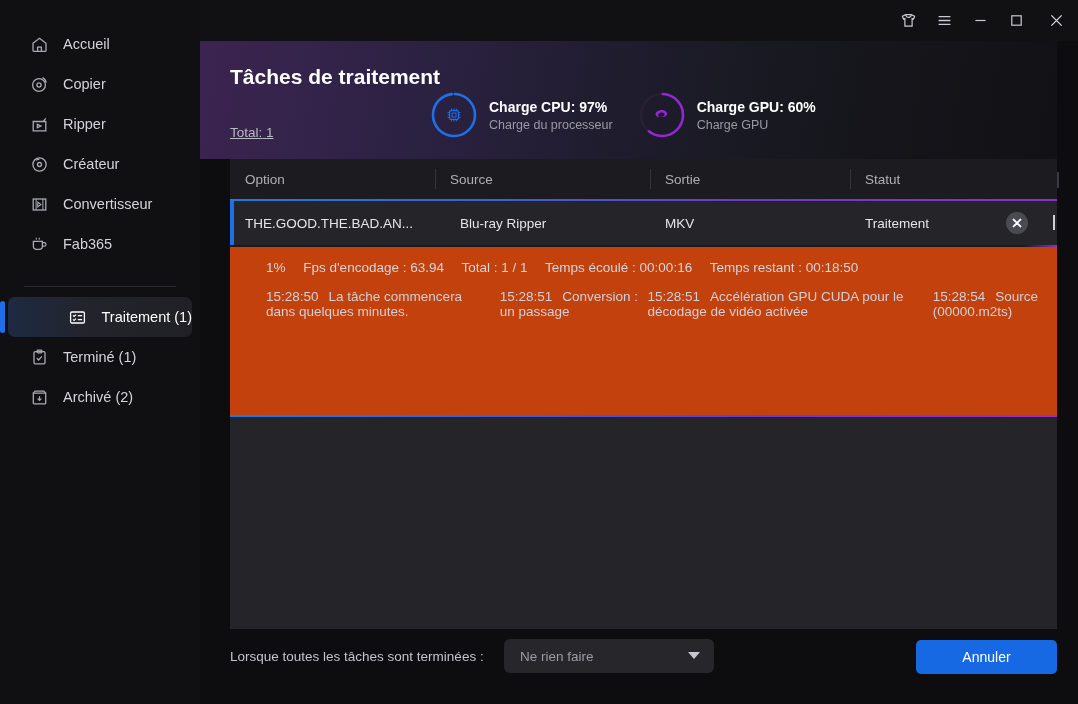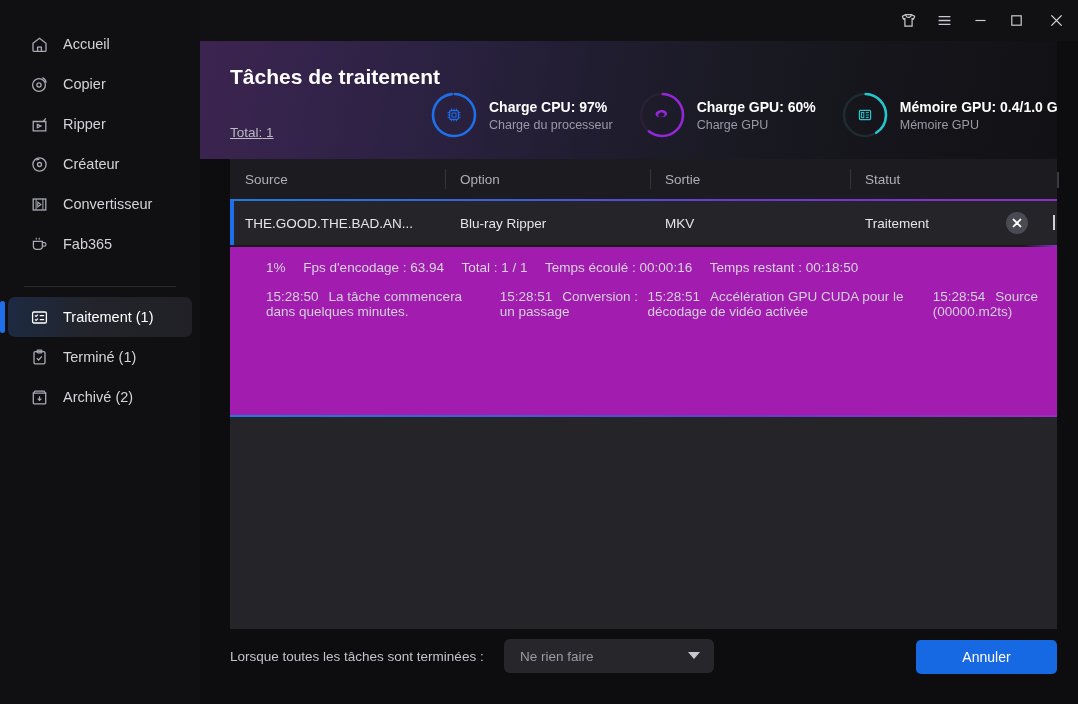--- a/index.html
+++ b/index.html
@@ -57,20 +57,21 @@
     display: flex; align-items: center; gap: 14px;
     height: 40px; margin: 0 8px 0 8px; padding-left: 22px;
     color: #d3d3d9; font-size: 14.5px; border-radius: 7px;
     cursor: default;
   }
   .nav-item .ico { width: 19px; height: 19px; flex: 0 0 auto; display:flex; align-items:center; justify-content:center; }
   .nav-item .ico svg { display:block; }
   .nav-item.active {
     background: linear-gradient(90deg,#1d2a42 0%,#23242b 45%,#202026 100%);
     color: #ffffff;
+    justify-content: flex-end;
   }
   .nav-item.active::before {
     content: ""; position: absolute; left: -8px; top: 4px; width: 5px; height: 32px;
     background: #1f6feb; border-radius: 3px;
   }
   .nav-gap { height: 16px; }
   .nav-sep { height: 1px; background: #2a2a31; margin: 6px 24px 10px 24px; }
 
   
   .main { position: absolute; left: 200px; top: 0; width: 878px; height: 704px; background: #0d0d10; }
@@ -121,21 +122,21 @@
   }
   .row-tick { position: absolute; left: 823px; top: 14px; width: 2px; height: 15px; background: #cfcfd6; }
   .prog-line-bot {
     position: absolute; left: 30px; top: 245px; width: 827px; height: 2px;
     background: linear-gradient(90deg,#1a1a1e 0%,#1a1a1e 96%,#8b2fc9 100%);
   }
 
   
   .logpanel {
     position: absolute; left: 30px; top: 247px; width: 827px; height: 382px;
-    background: #a21caf; overflow: hidden;
+    background: #c2410c; overflow: hidden;
   }
   .stats-line { margin: 13px 0 0 36px; font-size: 13.5px; color: #d5d5dc; }
   .stats-line span { margin-right: 14px; }
   .loglist { margin: 14px 0 0 36px; display: flex; flex-direction: row; gap: 8px; }
   .logline { font-size: 13.5px; color: #d0d0d8; }
   .logline .ts { margin-right: 10px; }
   .log-div {
     position: absolute; left: 0; top: 168px; width: 827px; height: 2px;
     background: linear-gradient(90deg,#1f7ae0 0%,#3f5ed6 32%,#6b39cf 64%,#9a2ec4 100%);
   }
@@ -346,49 +347,30 @@
                   <path d="M5.6 3.3c2.6-2 6.4-1.6 8.4.1 1.3 1.1 1.6 2.6.6 3.8-1.3 1.6-4.2 2.3-6.6 1.6 1.8.2 3.7-.5 4.4-1.6.6-1-.1-2.1-1.3-2.5-1.7-.6-3.8 0-4.6 1.3-.8 1.3-.2 2.9 1.3 3.7-2.6-.4-4.4-2.2-4.3-3.9.1-.9.6-1.7 2.1-2.5z" fill="#9326d6"></path>
                 </svg>
               </span>
           </div>
           <div class="g-txt">
             <div class="g-main">Charge GPU: 60%</div>
             <div class="g-sub">Charge GPU</div>
           </div>
         </div>
 
-        <div class="gauge">
-          <div class="ring">
-            <svg width="48" height="48" viewBox="0 0 48 48">
-              <circle cx="24" cy="24" r="21" fill="none" stroke="#1e2b31" stroke-width="2.6"></circle>
-              <circle cx="24" cy="24" r="21" fill="none" stroke="#25c7cf" stroke-width="2.6" stroke-dasharray="53 132" stroke-linecap="round" transform="rotate(-88 24 24)"></circle>
-            </svg>
-            <span class="gi">
-                <svg width="18" height="18" viewBox="0 0 18 18">
-                  <rect x="3.4" y="4.4" width="11.2" height="9.2" rx="1" fill="none" stroke="#25c7cf" stroke-width="1.2"></rect>
-                  <rect x="5.4" y="6.4" width="2.4" height="5.2" fill="none" stroke="#25c7cf" stroke-width="1"></rect>
-                  <path d="M9.8 6.6h3M9.8 9h3M9.8 11.4h3" stroke="#25c7cf" stroke-width="1"></path>
-                </svg>
-              </span>
-          </div>
-          <div class="g-txt">
-            <div class="g-main">Mémoire GPU: 0.4/1.0 G</div>
-            <div class="g-sub">Mémoire GPU</div>
-          </div>
-        </div>
 
       </div>
     </div>
 
     <div class="tbl-head">
+      <div class="th" style="width:205px">
+          <span>Option</span>
+        </div>
       <div class="th" style="width:215px">
           <span>Source</span>
-        </div>
-      <div class="th" style="width:205px">
-          <span>Option</span>
         </div>
       <div class="th" style="width:200px">
           <span>Sortie</span>
         </div>
       <div class="th" style="width:207px">
           <span>Statut</span>
         </div>
     </div>
 
     <div class="prog-line-top"></div>

